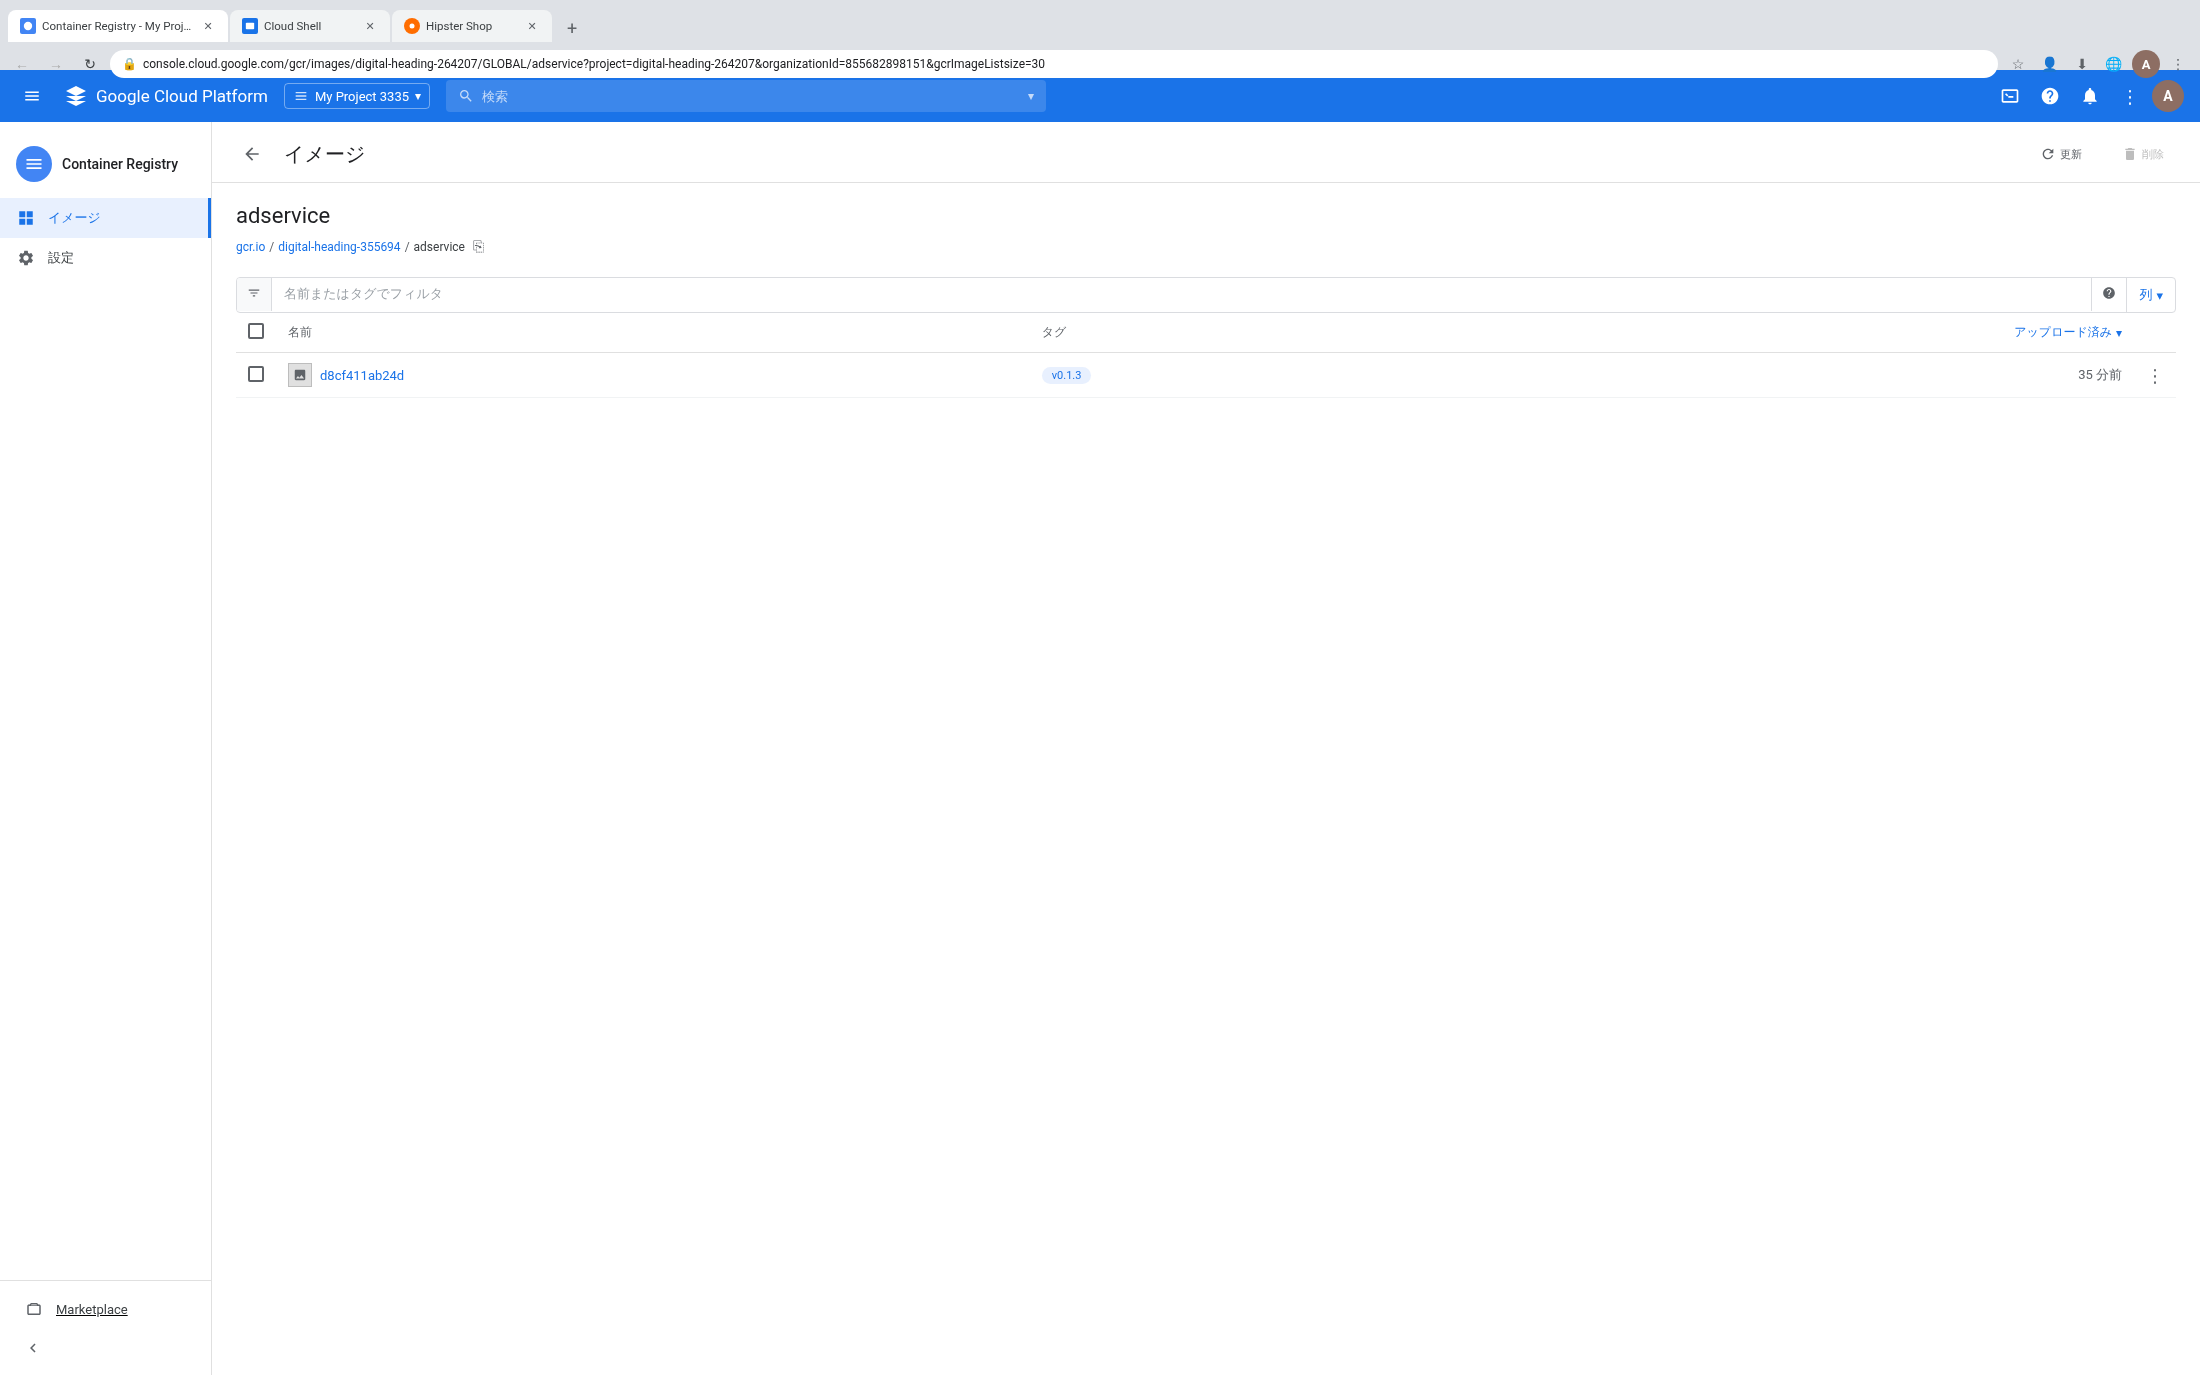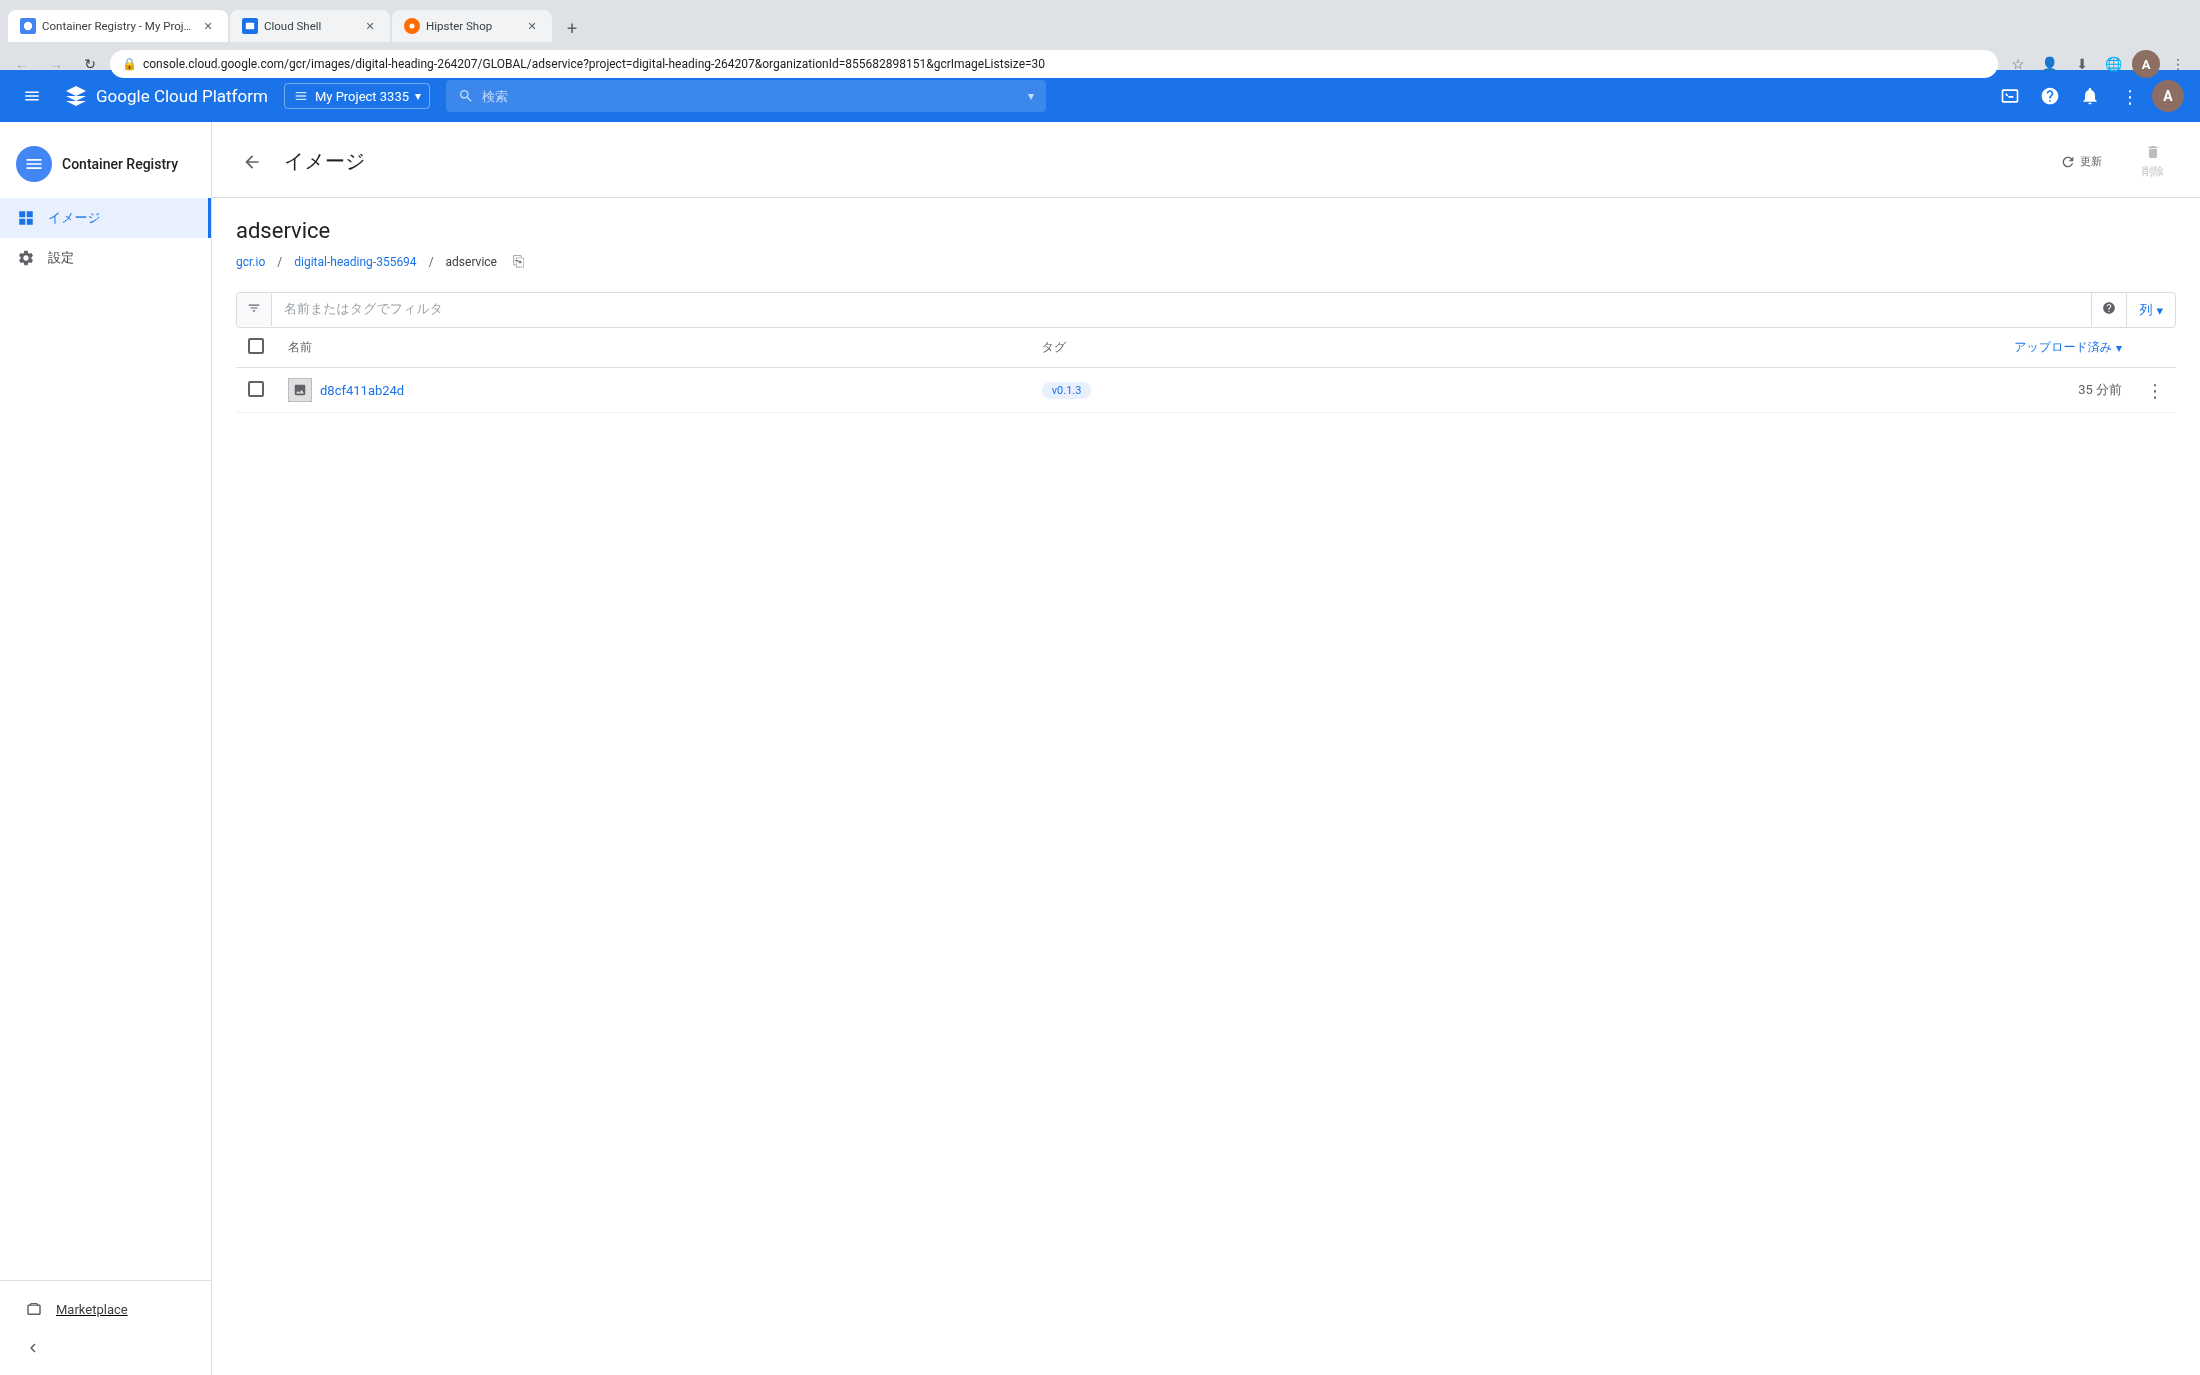--- a/index.html
+++ b/index.html
@@ -56,26 +56,26 @@
     .sidebar-item-icon { width: 20px; height: 20px; display: flex; align-items: center; justify-content: center; font-size: 16px; flex-shrink: 0; }
     .sidebar-bottom { padding: 8px 8px; border-top: 1px solid #e0e0e0; text-decoration: underline; }
     .sidebar-collapse { display: flex; align-items: center; padding: 10px 16px; cursor: pointer; color: #5f6368; }
 
     
     .main-content { flex: 1; overflow: auto; }
     .page-header { display: flex; align-items: center; padding: 16px 24px 12px 24px; border-bottom: 1px solid #e0e0e0; gap: 16px; }
     .back-btn { width: 32px; height: 32px; border-radius: 50%; display: flex; align-items: center; justify-content: center; cursor: pointer; color: #5f6368; font-size: 18px; }
     .page-title { font-size: 20px; color: #202124; font-weight: 400; flex: 1; }
     .toolbar-btn { display: flex; align-items: center; gap: 4px; padding: 6px 12px; color: #5f6368; cursor: pointer; border-radius: 4px; font-size: 11px; }
-    .toolbar-btn.disabled { color: #bdbdbd; cursor: default; flex-direction: column; }
+    .toolbar-btn.disabled { color: #bdbdbd; cursor: default; }
     .toolbar-icon { font-size: 16px; }
 
     .content-area { padding: 20px 24px; }
     .image-name { font-size: 22px; color: #202124; font-weight: 400; margin-bottom: 8px; }
-    .breadcrumb { display: flex; align-items: center; gap: 12px; font-size: 12px; color: #5f6368; margin-bottom: 20px; text-align: right; }
+    .breadcrumb { display: flex; align-items: center; gap: 4px; font-size: 12px; color: #5f6368; margin-bottom: 20px; text-align: right; }
     .breadcrumb-link { color: #1a73e8; cursor: pointer; }
     .breadcrumb-sep { color: #5f6368; }
     .breadcrumb-current { color: #3c4043; }
     .copy-btn { font-size: 14px; color: #5f6368; cursor: pointer; padding: 2px 4px; }
 
     .filter-bar { display: flex; align-items: flex-start; margin-bottom: 0; border: 1px solid #dadce0; border-radius: 4px; overflow: hidden; }
     .filter-icon { padding: 8px 10px; color: #5f6368; font-size: 14px; border-right: 1px solid #dadce0; background: #f8f9fa; }
     .filter-input { flex: 1; padding: 8px 12px; border: none; outline: none; font-size: 13px; color: #3c4043; }
     .filter-input::placeholder { color: #9aa0a6; }
     .filter-help { padding: 8px 10px; color: #5f6368; font-size: 14px; border-left: 1px solid #dadce0; }

